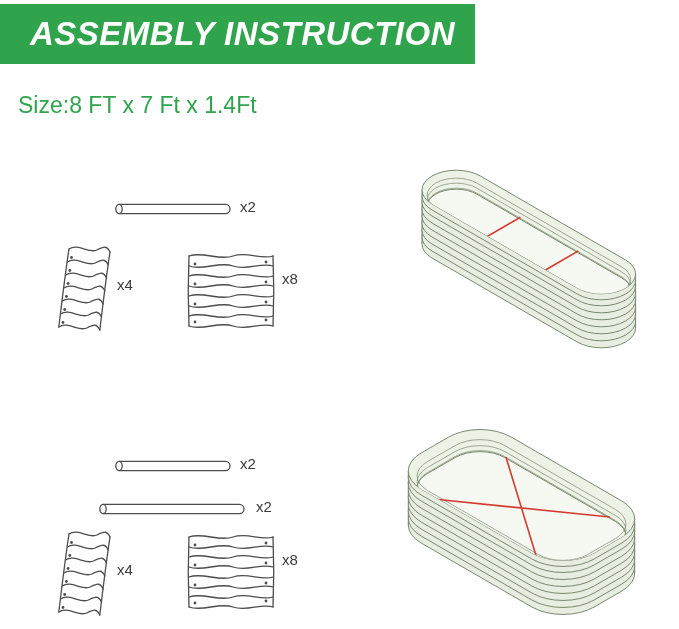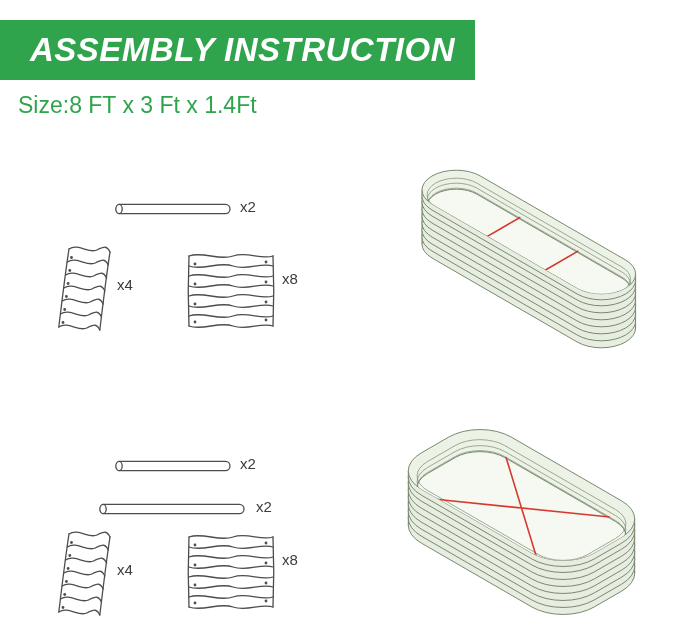--- a/index.html
+++ b/index.html
@@ -1,21 +1,21 @@
 <!DOCTYPE html>
 <html style="--brand_green: #2fa44c; --label_dark: #3c3c3c; --part_line: #4d4d4d; --wall_fill: #e7ede1; --wall_line: #79896f; --top_fill: #edf2e7; --floor_fill: #f6f8f2; --rod_red: #d63a2f;"><head>
 <meta charset="utf-8">
 <style>
   html,body { margin:0; padding:0; background:#ffffff; }
   .canvas {
     position:relative; width:679px; height:629px; background:#fff;
     overflow:hidden; font-family:"Liberation Sans", sans-serif;
   }
   .banner {
-    position:absolute; left:0; top:20px; width:475px; height:60px;
+    position:absolute; left:0; top:4px; width:475px; height:60px;
     background:var(--brand_green,#2fa44c);
     display:flex; align-items:center; padding-left:30px; box-sizing:border-box;
   }
   .banner h1 {
     margin:0; color:#ffffff; font-size:33px; font-weight:bold; font-style:italic;
     letter-spacing:.5px; white-space:nowrap;
   }
   .size {
     position:absolute; left:18px; top:92px;
     color:var(--brand_green,#2fa44c); font-size:23px; font-weight:500;
@@ -99,21 +99,21 @@
     </symbol>
   </defs>
 </svg>
 
 <div class="canvas">
 
   <header class="banner">
     <h1>ASSEMBLY INSTRUCTION</h1>
   </header>
 
-  <div class="size">Size:8 FT x 3 Ft x 1.4Ft</div>
+  <div class="size">Size:8 FT x 7 Ft x 1.4Ft</div>
 
   <svg class="part rod-a1" width="122" height="14" viewBox="0 0 122 14">
     <path class="pline" d="M7,2.4H113.4A4.6 4.6 0 0 1 113.4,11.6H7"></path>
     <ellipse class="pline" cx="7" cy="7" rx="3.2" ry="4.6"></ellipse>
   </svg>
   <span class="qty qty-a1">x2</span>
 
   <svg class="part corner-a" width="62" height="95">
     <use href="#sym-corner"></use>
   </svg>

